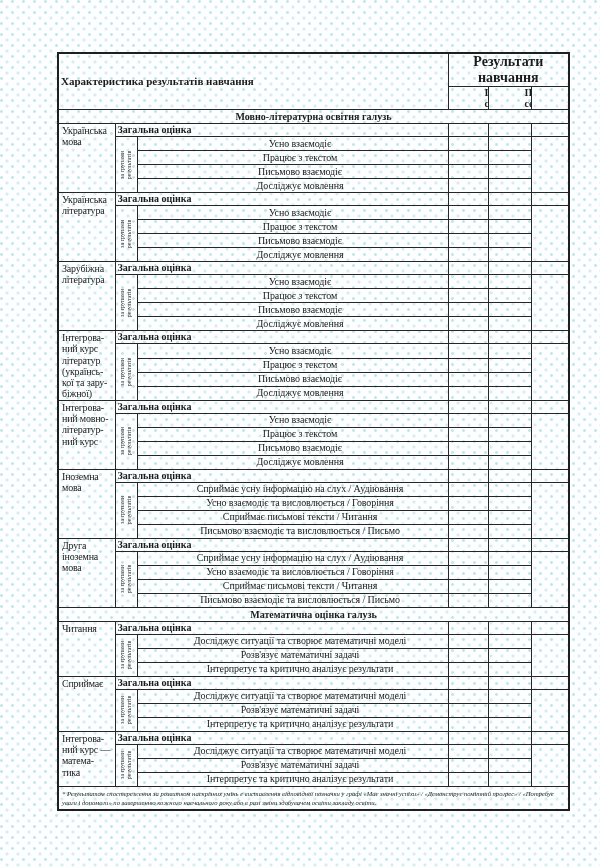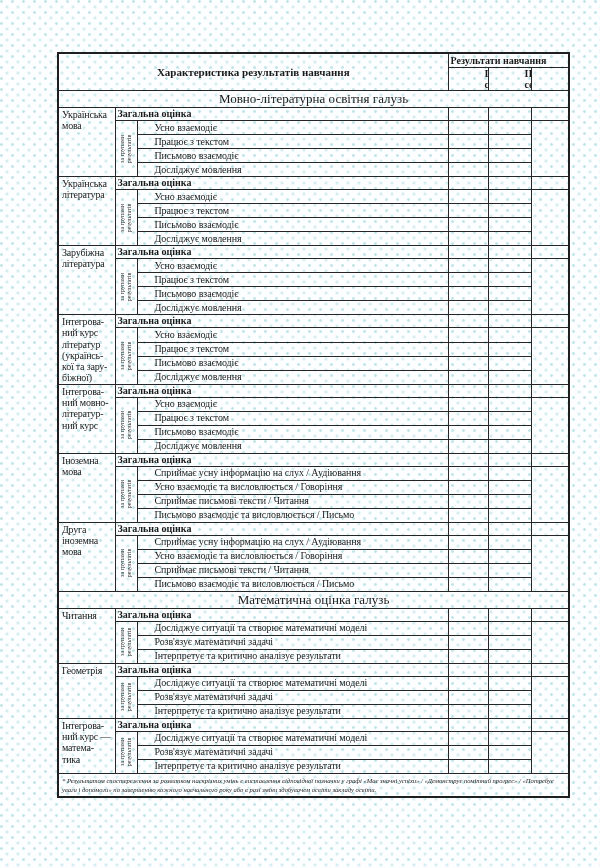--- a/index.html
+++ b/index.html
@@ -21,31 +21,31 @@
     position:absolute;left:57px;top:52px;width:511px;
     border-collapse:collapse;table-layout:fixed;
     border:2px solid #1f1f1f;
   }
   td{
     border:1px solid #262626;
     padding:0 2px;
     overflow:hidden;
     background:transparent;
   }
-  .hdr-title{font-weight:bold;text-align:center;font-size:11px;line-height:1.1;}
-  .hdr-res{font-weight:bold;font-size:10px;height:13px;}
+  .hdr-title{font-weight:bold;text-align:left;font-size:11px;line-height:1.1;}
+  .hdr-res{font-weight:bold;text-align:center;font-size:14px;height:13px;}
   .hdr-col{font-weight:bold;text-align:center;font-size:10px;height:13px;padding-left:36px;}
-  .section{font-weight:normal;text-align:center;font-size:13px;height:13px;}
+  .section{font-weight:bold;text-align:center;font-size:10px;height:13px;}
   .subject{
     font-weight:normal;font-size:10px;line-height:1.13;
     vertical-align:top;white-space:pre-line;padding:1px 1px 0 3px;
     letter-spacing:-0.2px;
   }
   .overall{font-weight:bold;text-align:left;font-size:10px;height:12px;line-height:1;}
-  .crit{font-size:10px;height:13px;line-height:1;padding-left:17px;letter-spacing:-0.1px;}
+  .crit{font-size:10px;height:13px;line-height:1;padding-left:17px;letter-spacing:-0.1px;text-align:center;}
   .score{height:12px;}
   .rot{position:relative;padding:0;}
   .rot-text{
     position:absolute;top:50%;left:50%;
     transform:translate(-50%,-50%) rotate(-90deg);
     font-size:6px;line-height:1.15;text-align:center;
     white-space:pre-line;width:56px;color:#2a2a2a;
   }
   .rot-sm .rot-text{width:42px;}
   .footnote{
@@ -359,21 +359,21 @@
           <td class="score"></td>
           <td class="score"></td>
         </tr>
   <tr>
           <td class="crit">Інтерпретує та критично аналізує результати</td>
           <td class="score"></td>
           <td class="score"></td>
         </tr>
 
   <tr>
-    <td class="subject" rowspan="4">Геометрія</td>
+    <td class="subject" rowspan="4">Сприймає</td>
     <td class="overall" colspan="2">Загальна оцінка</td>
     <td class="score"></td>
     <td class="score"></td>
     <td class="score"></td>
   </tr>
   <tr>
     <td class="rot rot-sm" rowspan="3">
             <span class="rot-text">за групами
 результатів</span>
           </td>

